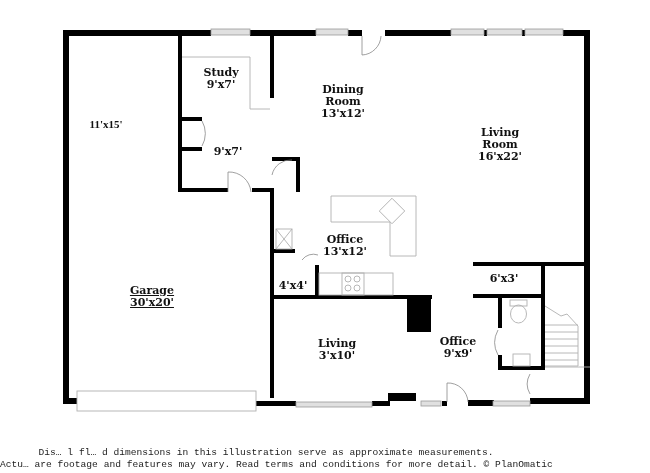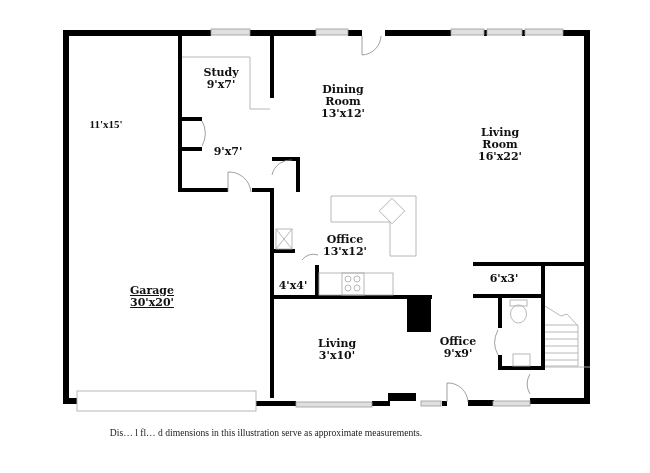--- a/index.html
+++ b/index.html
@@ -5,22 +5,22 @@
     html, body { margin: 0; padding: 0; background: #ffffff; }
     body { width: 650px; height: 473px; position: relative; overflow: hidden; font-family: "DejaVu Serif", serif; }
     #plan { position: absolute; left: 0; top: 0; }
     .label {
       position: absolute; text-align: center; font-family: "DejaVu Serif", "Liberation Serif", serif;
       font-weight: bold; font-size: 11px; line-height: 12px; color: #111; white-space: nowrap;
       transform: translateX(-50%);
     }
     .label span { display: block; }
     .disclaimer {
-      position: absolute; left: 0; width: 532px; top: 427px; text-align: center;
-      font-family: Liberation Serif, serif; font-size: 9.6px; line-height: 12px; color: #222;
+      position: absolute; left: 0; width: 532px; top: 447px; text-align: center;
+      font-family: Liberation Mono, monospace; font-size: 9.6px; line-height: 12px; color: #222;
     }
     .disclaimer div { white-space: nowrap; }
   </style>
 </head>
 <body>
 
 <svg id="plan" width="650" height="473" viewBox="0 0 650 473" xmlns="http://www.w3.org/2000/svg">
   <g fill="#000">
 
     <rect x="63" y="30" width="148" height="6"></rect>
@@ -179,13 +179,14 @@
   <span>3'x10'</span>
 </div>
 
 <div class="label" style="left:458px; top:336px;">
   <span>Office</span>
   <span>9'x9'</span>
 </div>
 
 <div class="disclaimer">
   <div>Dis…  l  fl…  d dimensions in this illustration serve as approximate measurements.</div>
+  <div>Actu…  are footage and features may vary. Read terms and conditions for more detail. © PlanOmatic</div>
 </div>
 
 </body></html>

